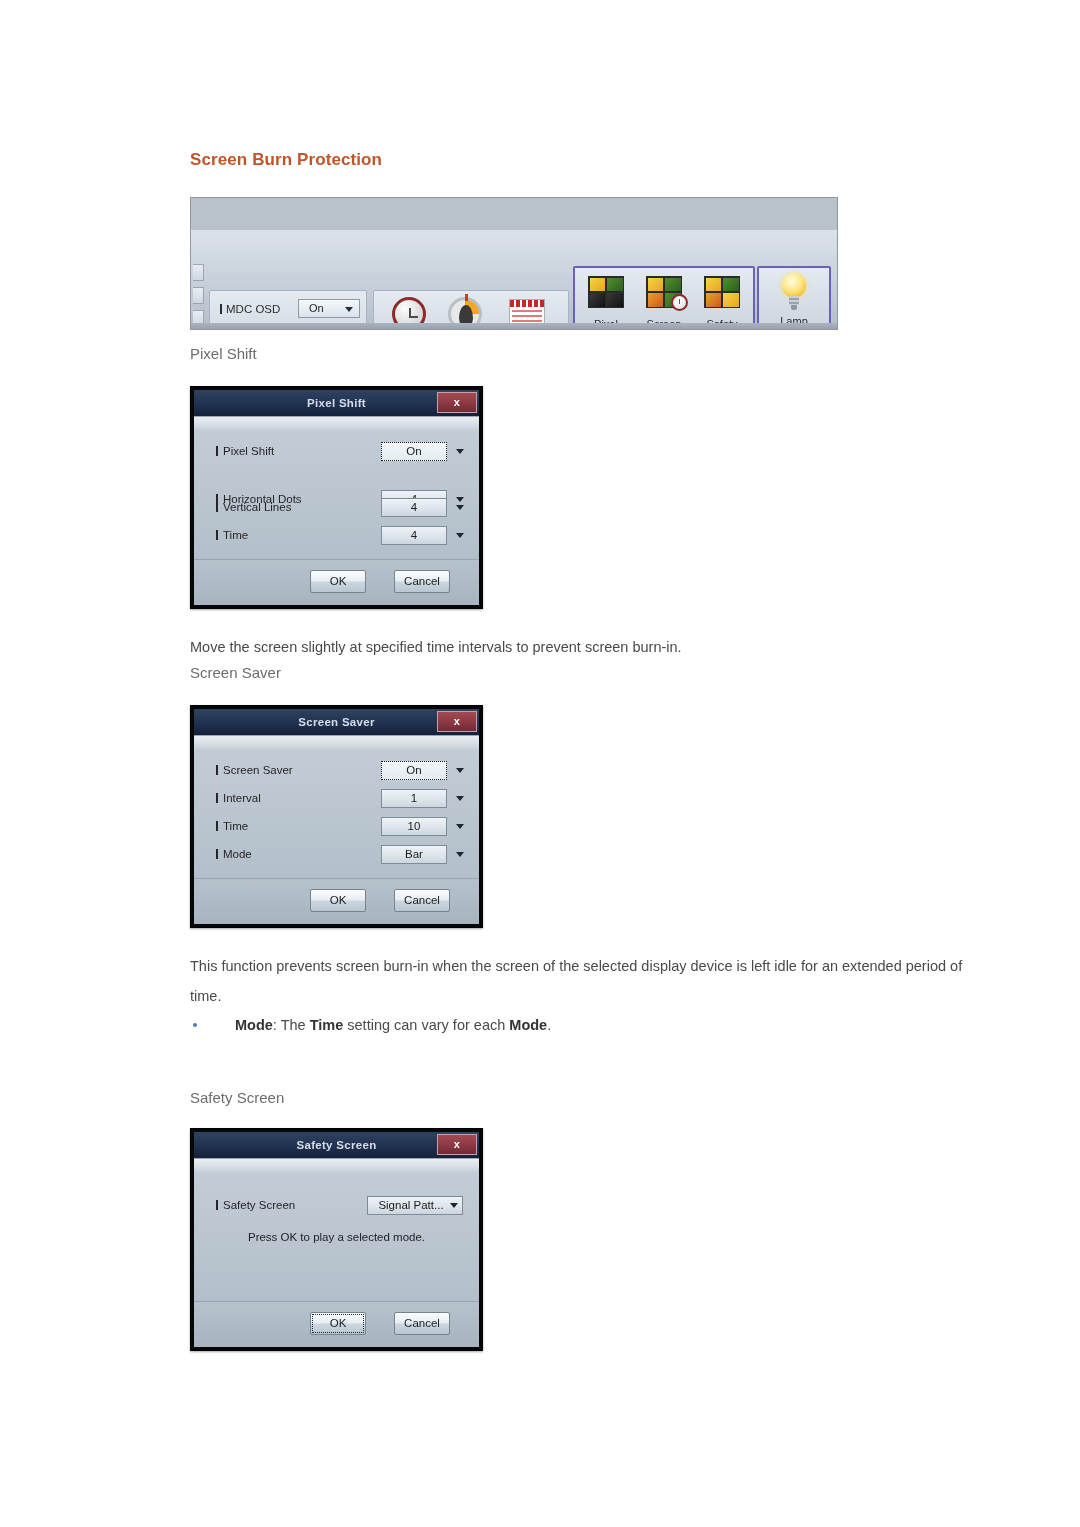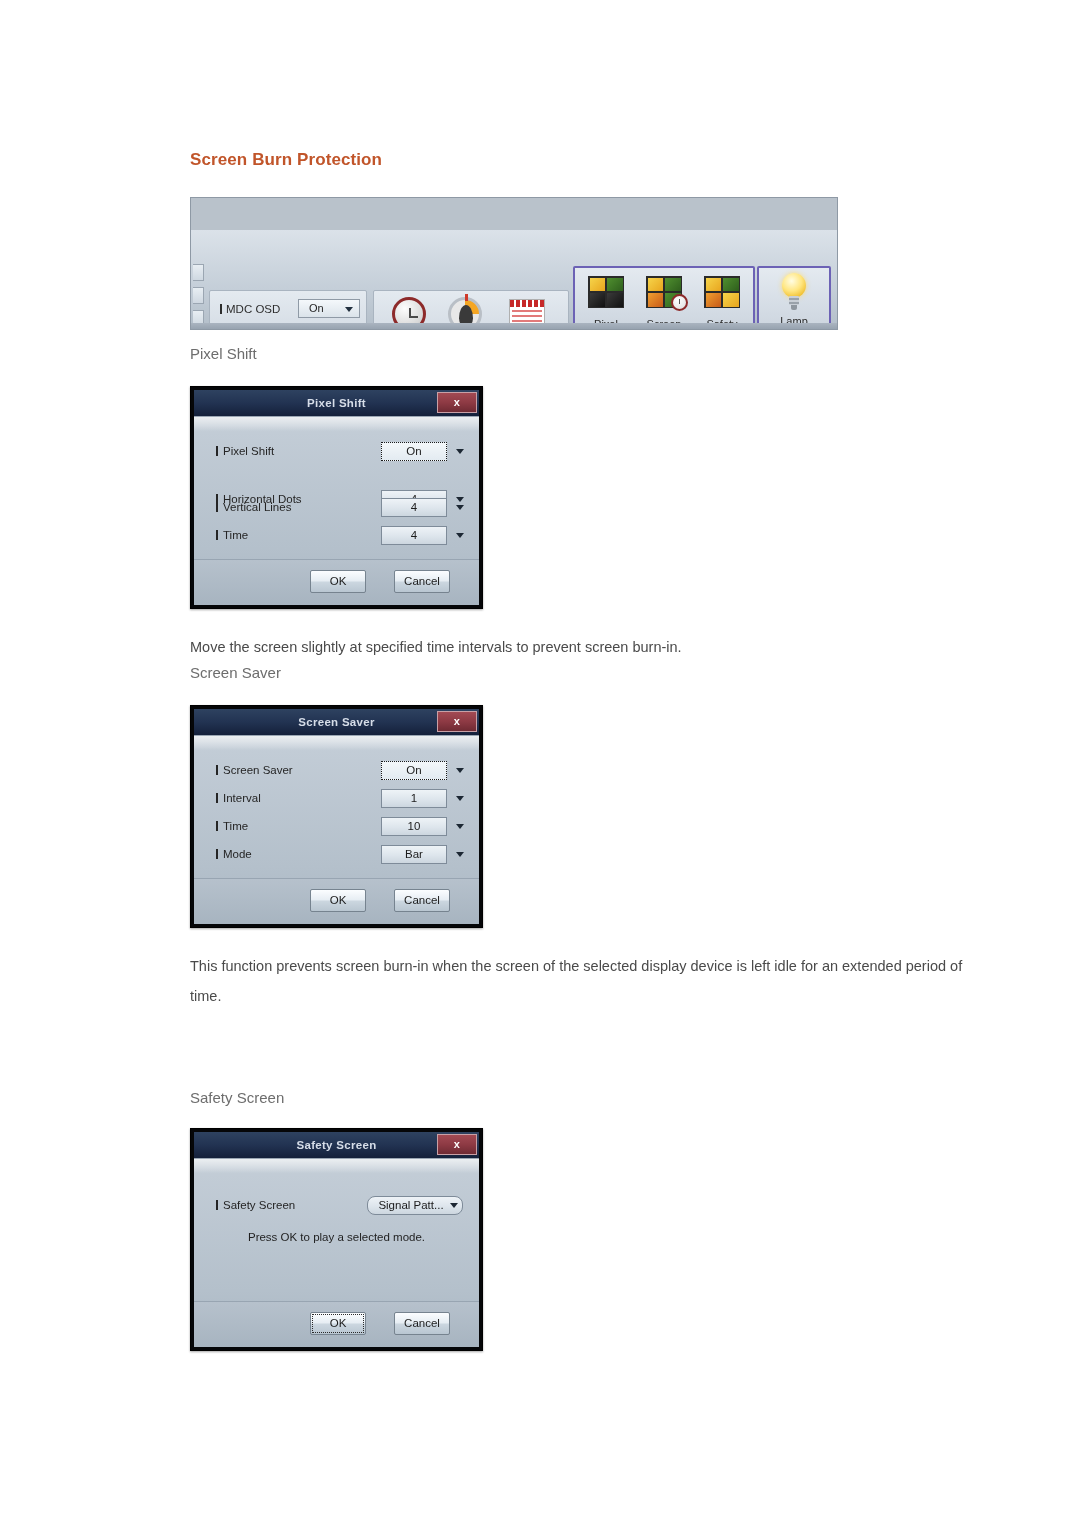--- a/index.html
+++ b/index.html
@@ -325,21 +325,21 @@
     width:66px; height:19px;
     background:linear-gradient(to bottom,#eef3f7 0%,#dde5ec 55%,#ccd6df 100%);
     border:1px solid #7e8b99;
     font-size:11.5px; color:#1c1c1c;
     line-height:17px; text-align:center;
   }
   .sel.focus{
     border:1px dotted #1b1b1b;
     background:linear-gradient(to bottom,#f3f7fa,#e3ebf1);
   }
-  .sel.wide{ width:96px; right:16px; text-align:center; padding-right:8px;border-radius:8px;}
+  .sel.wide{ width:96px; right:16px; text-align:center; padding-right:8px;}
   .sel .caret{
     position:absolute; right:-18px; top:6px;
     width:0;height:0;border-left:4px solid transparent;
     border-right:4px solid transparent;border-top:5px solid #1c2733;
   }
   .sel.wide .caret{ right:4px; }
 
   .hint{
     position:absolute; left:0; right:0; top:72px;
     text-align:center; font-size:11.5px; color:#1f1f1f;
@@ -544,20 +544,24 @@
       <div class="btnbar">
         <div class="btn ok">OK</div>
         <div class="btn cancel">Cancel</div>
       </div>
     </div>
   </div>
 
   <p class="para para-fn">This function prevents screen burn-in when the screen of the selected display device is left idle for an extended period of time.</p>
 
   <ul class="bullets">
+    <li>
+      <span class="dot"></span>
+      <b>Mode</b><span>: The </span><b>Time</b><span> setting can vary for each </span><b>Mode</b><span>.</span>
+    </li>
   </ul>
 
   <h2 class="h2 h2-safety">Safety Screen</h2>
 
   <div class="dlg dlg-safety">
     <div class="dlg-title">
       <span>Safety Screen</span>
       <div class="dlg-close">x</div>
     </div>
     <div class="dlg-body">

